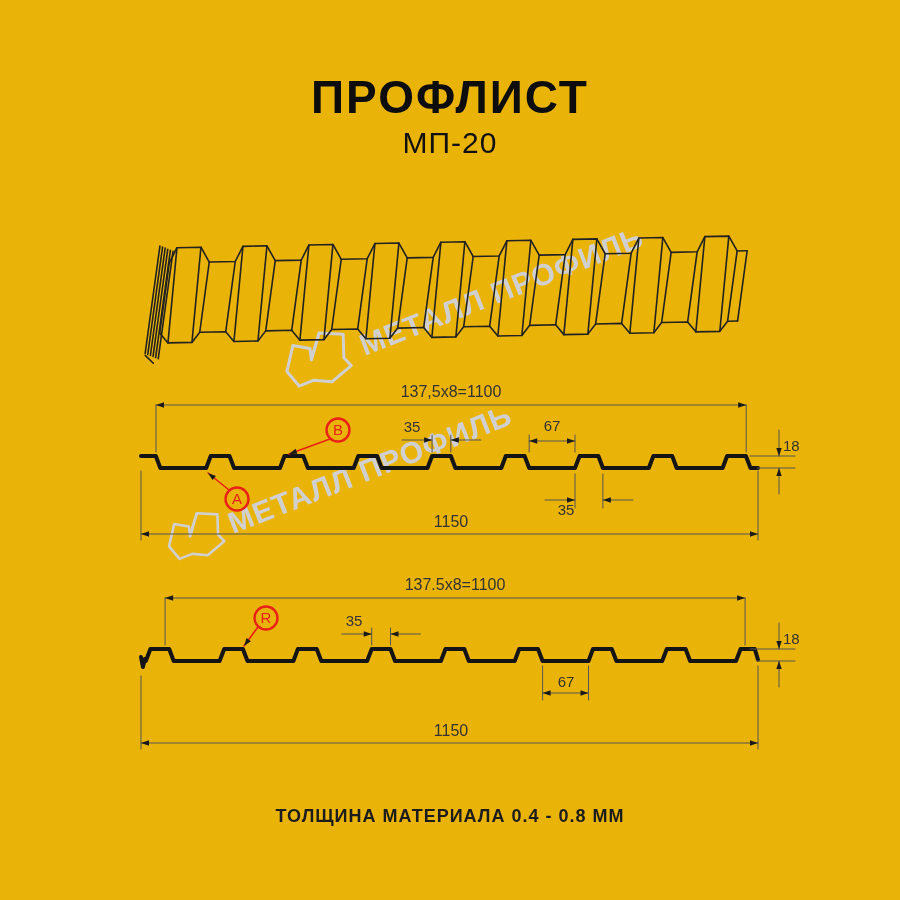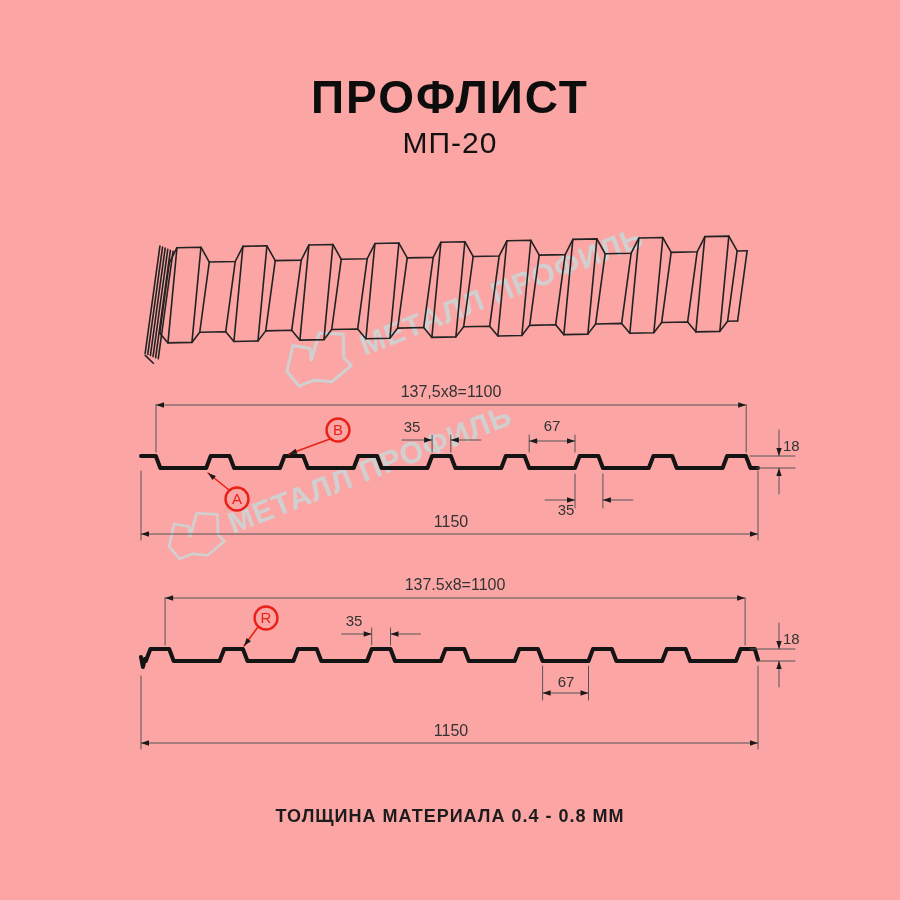--- a/index.html
+++ b/index.html
@@ -1,16 +1,16 @@
 <!DOCTYPE html>
 <html style="--red: #e92117; --wm: #d0d0d0;"><head>
 <meta charset="utf-8">
 <style>
   html,body{margin:0;padding:0;background:#fff;}
-  .stage{position:relative;width:900px;height:900px;background:#fca5a5;overflow:hidden;
+  .stage{position:relative;width:900px;height:900px;background:#eab308;overflow:hidden;
          font-family:"Liberation Sans","DejaVu Sans",sans-serif;}
   .title{position:absolute;top:70px;left:0;width:900px;text-align:center;
          font-size:46px;font-weight:bold;letter-spacing:2px;color:#0d0d0d;}
   .subtitle{position:absolute;top:126px;left:0;width:900px;text-align:center;
          font-size:30px;font-weight:normal;letter-spacing:1px;color:#111;}
   .caption{position:absolute;top:806px;left:0;width:900px;text-align:center;
          font-size:18px;font-weight:bold;letter-spacing:1px;color:#1c1c1c;}
   svg{position:absolute;top:0;left:0;}
   text.dim{font-size:15px;fill:#333;}
   text.dimBig{font-size:16px;fill:#333;}

